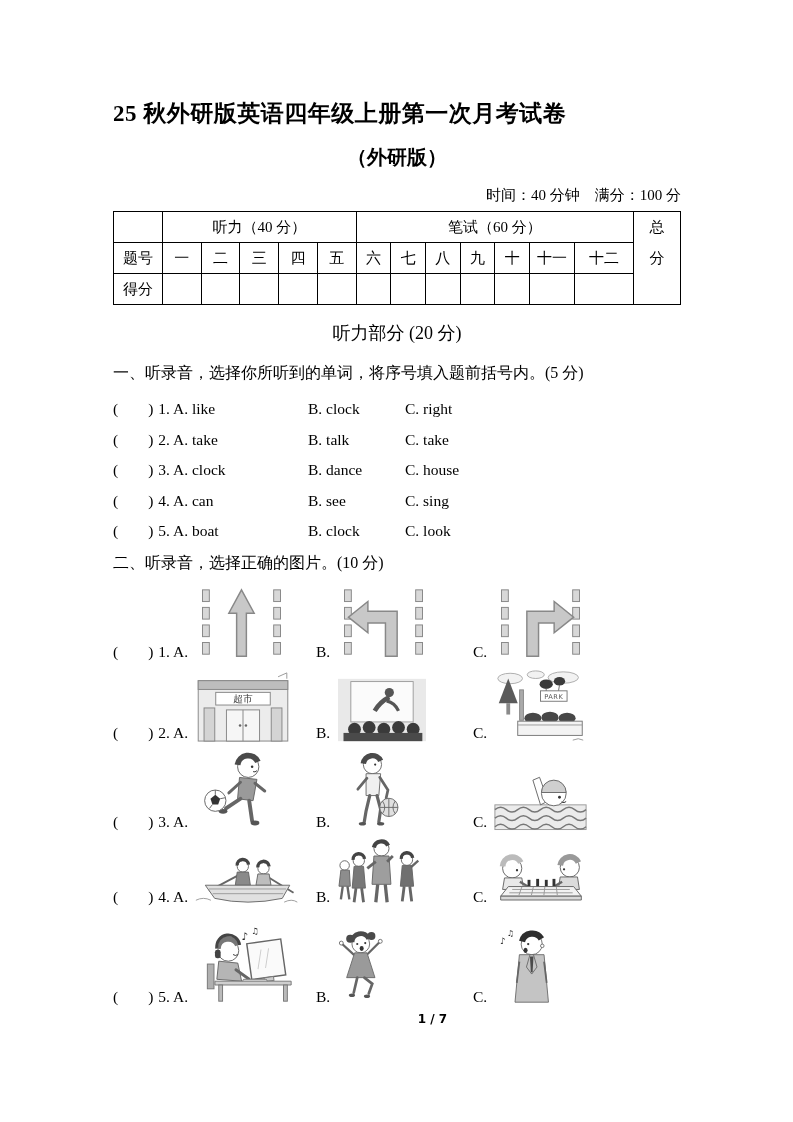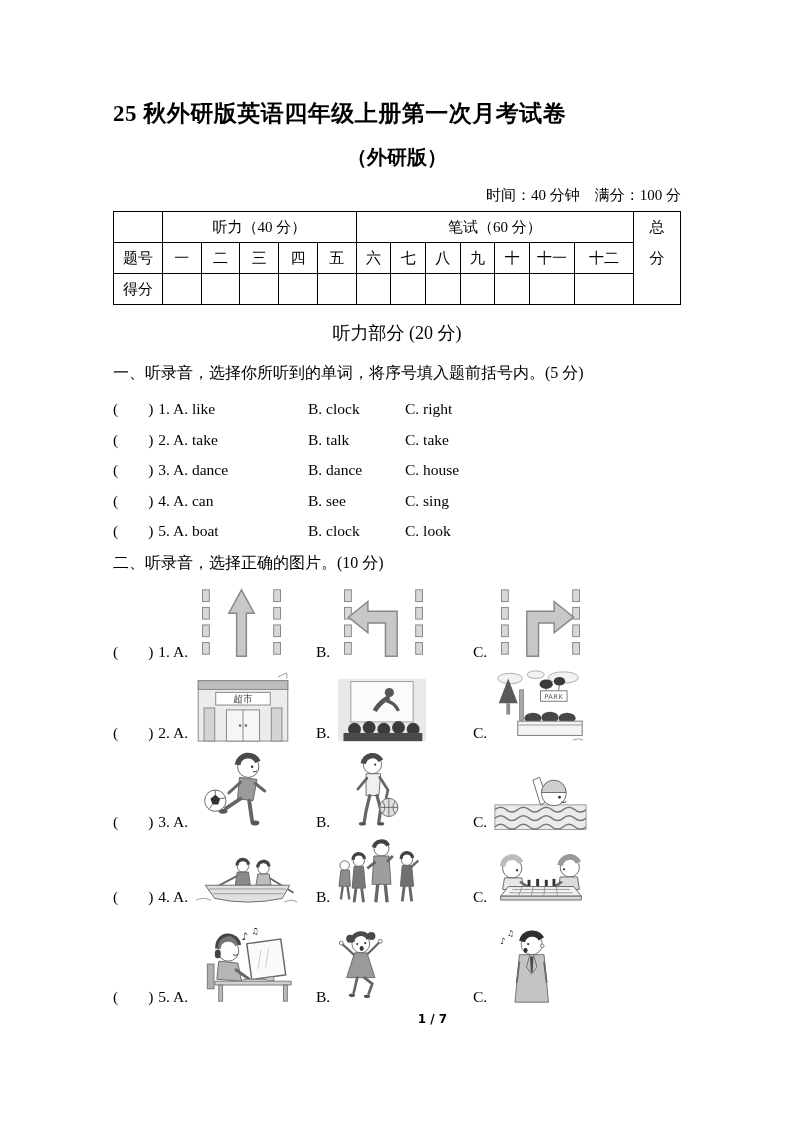--- a/index.html
+++ b/index.html
@@ -109,21 +109,21 @@
       <div><span>(</span><span class="bgap"></span><span>)</span><span class="num">1.</span> <span>A. like</span></div>
       <div>B. clock</div>
       <div>C. right</div>
     </div>
     <div class="p1row">
       <div><span>(</span><span class="bgap"></span><span>)</span><span class="num">2.</span> <span>A. take</span></div>
       <div>B. talk</div>
       <div>C. take</div>
     </div>
     <div class="p1row">
-      <div><span>(</span><span class="bgap"></span><span>)</span><span class="num">3.</span> <span>A. dance</span></div>
+      <div><span>(</span><span class="bgap"></span><span>)</span><span class="num">3.</span> <span>A. clock</span></div>
       <div>B. dance</div>
       <div>C. house</div>
     </div>
     <div class="p1row">
       <div><span>(</span><span class="bgap"></span><span>)</span><span class="num">4.</span> <span>A. can</span></div>
       <div>B. see</div>
       <div>C. sing</div>
     </div>
     <div class="p1row">
       <div><span>(</span><span class="bgap"></span><span>)</span><span class="num">5.</span> <span>A. boat</span></div>

